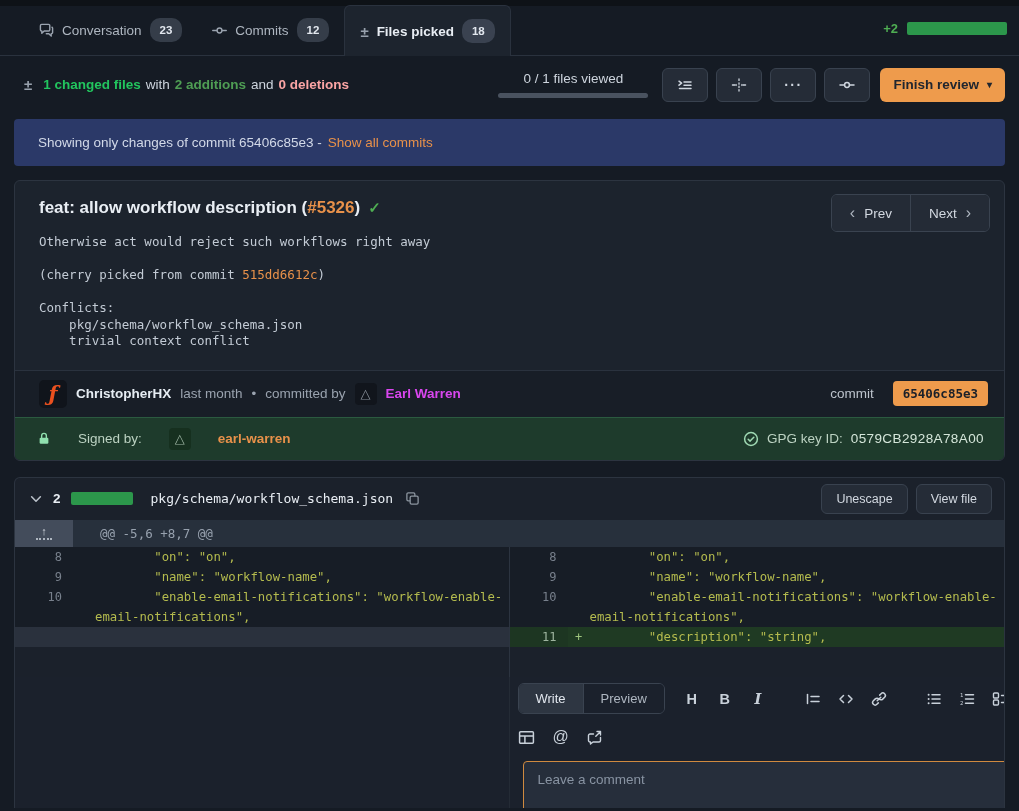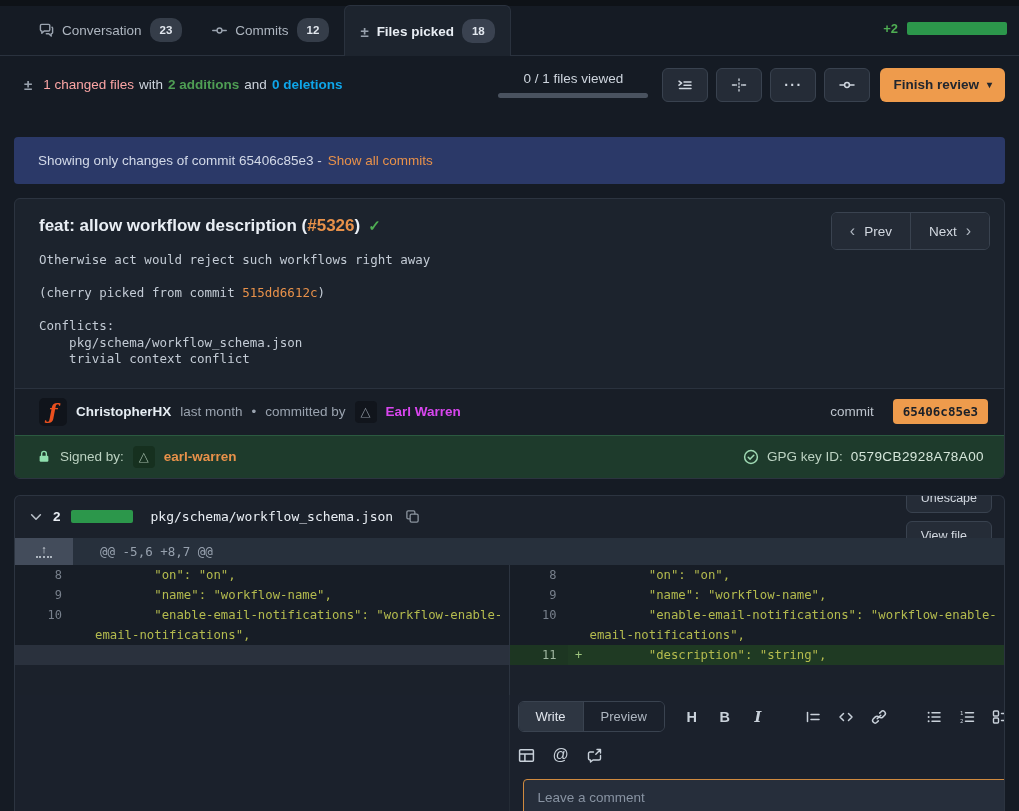--- a/index.html
+++ b/index.html
@@ -20,38 +20,38 @@
           font-size:11.5px; font-weight:700; }
   .tab.active .badge{ background:#3a4250; }
   .statwrap{ margin-left:auto; display:flex; align-items:center; gap:9px; align-self:center; padding-bottom:4px;}
   .statplus{ color:#4fae53; font-weight:700; font-size:13px; }
   .statbar{ width:100px; height:13px; background:#2c974b; border-radius:2px; }
 
   
   .revbar{ height:57px; display:flex; align-items:center; padding:0 14px 0 24px; }
   .summary{ display:flex; align-items:center; gap:5px; font-size:13.5px; }
   .pm{ color:#98a1ad; font-size:15px; font-weight:700; margin-right:6px; }
-  .sum-changed{ color:#fca5a5; font-weight:400; }
+  .sum-changed{ color:#22c55e; font-weight:700; }
   .sum-plain{ color:#ced5de; }
   .sum-add{ color:#4f9e54; font-weight:700;}
-  .sum-del{ color:#0ea5e9; font-weight:700;}
+  .sum-del{ color:#fca5a5; font-weight:700;}
   .viewedwrap{ margin-left:auto; margin-right:14px; width:150px; }
   .viewedtxt{ font-size:13.5px; color:#ced5de; text-align:center; }
   .viewedbar{ margin-top:7px; height:5px; border-radius:3px; background:#49525f; }
   .btnrow{ display:flex; gap:8px; align-items:center; }
   .sqbtn{ width:46px; height:34px; background:#252c37; border:1px solid #39424f; border-radius:6px;
           display:flex; align-items:center; justify-content:center; color:#cfd6df; cursor:pointer; }
   .dots{ font-weight:700; letter-spacing:1.5px; font-size:14px; }
   .finishbtn{ height:34px; padding:0 13px; background:#ee9b4c; border:none; border-radius:6px;
               color:#20262f; font-weight:700; font-size:13.5px; display:flex; align-items:center;
               gap:8px; margin-left:2px; cursor:pointer; font-family:inherit; }
   .finishbtn .caret{ font-size:10px; }
 
   
-  .banner{ margin:24px 14px 0; height:47px; background:#2b3968; border-radius:4px;
+  .banner{ margin:6px 14px 0; height:47px; background:#2b3968; border-radius:4px;
            display:flex; align-items:center; padding:0 24px; gap:6px; font-size:13.5px; color:#d2d9e8; }
   a.orange{ color:#e8914a; text-decoration:none; cursor:pointer; }
 
   
   .commitwrap{ margin:14px 14px 0; border:1px solid #2c3440; border-radius:6px; overflow:hidden;
                background:#1c232d; position:relative; }
   .ctitle{ padding:17px 24px 4px; font-size:17px; font-weight:600; color:#e9eef4;
            display:flex; align-items:center; gap:8px; }
   .ctitle .check{ color:#4fae53; font-size:15px; }
   .prevnext{ position:absolute; right:14px; top:13px; display:flex; border:1px solid #3a4350;
@@ -70,40 +70,40 @@
             font-style:italic; font-size:21px; font-family:"DejaVu Serif", serif; }
   .avatar2{ width:22px; height:22px; border-radius:4px; background:#11151c; display:flex;
             align-items:center; justify-content:center; color:#8a929c; font-size:13px; }
   .aname{ font-weight:700; color:#e6edf3; }
   .agrey{ color:#9aa3af; }
   .committer{ color:#d946ef; font-weight:700; }
   .commitlabel{ color:#bcc3cc; margin-left:auto; margin-right:10px; }
   .hashbadge{ background:#ee9b4c; color:#1a2029; font-family:"DejaVu Sans Mono", monospace;
               font-size:12.5px; font-weight:700; padding:5px 10px; border-radius:4px; cursor:pointer; }
   .signedrow{ background:#1e3b2c; border-top:1px solid #2b5a40; height:43px; display:flex;
-              align-items:center; padding:0 20px 0 22px; gap:9px; color:#bcd2c2; font-size:13.5px; }
+              align-items:center; padding:0 20px 0 22px; gap:27px; color:#bcd2c2; font-size:13.5px; }
   .signer{ color:#e8914a; font-weight:600; }
   .avatar3{ width:22px; height:22px; border-radius:4px; background:#16301f; display:flex;
             align-items:center; justify-content:center; color:#9db5a3; font-size:13px; }
   .gpg{ margin-left:auto; display:flex; align-items:center; gap:8px; }
   .gpgkey{ color:#d5e6da; letter-spacing:.4px; }
   .lock{ color:#8fe0ae; display:flex; }
   .vcheck{ color:#9fd9b3; display:flex; }
 
   
   .diffwrap{ margin:16px 14px 0; border:1px solid #2c3440; border-bottom:none;
              border-radius:6px 6px 0 0; overflow:hidden; background:#1b212b;
              height:331px; display:flex; flex-direction:column; }
   .diffhead{ height:42px; display:flex; align-items:center; padding:0 12px 0 14px; gap:10px; flex:none; }
   .chevdown{ color:#b9c0c8; display:flex; cursor:pointer; }
   .dcount{ font-weight:700; font-size:13.5px; color:#e9eef4; }
   .dbar{ width:62px; height:13px; background:#2c974b; border-radius:2px; }
   .dfile{ font-family:"DejaVu Sans Mono", monospace; font-size:13px; color:#e9eef4; margin-left:8px;}
   .copyicon{ color:#8b949e; display:flex; cursor:pointer; margin-left:2px; }
-  .dheadbtns{ margin-left:auto; display:flex; gap:8px;flex-direction:column; }
+  .dheadbtns{ margin-left:auto; display:flex; gap:8px; }
   .smbtn{ height:30px; padding:0 14px; background:#252c37; border:1px solid #39424f; border-radius:6px;
           color:#d2d8e0; font-size:12.5px; display:flex; align-items:center; cursor:pointer; font-family:inherit;}
   .hunkrow{ height:27px; background:#27303c; display:flex; align-items:stretch; flex:none; }
   .expandcell{ width:58px; background:#434c5b; display:flex; flex-direction:column; align-items:center;
                justify-content:center; color:#d4dae2; cursor:pointer; }
   .expandcell .ua{ font-size:11px; line-height:9px; }
   .expandcell .dotline{ width:16px; border-bottom:2px dotted #aeb6c0; margin-top:2px; }
   .hunktext{ font-family:"DejaVu Sans Mono", monospace; font-size:12.5px; color:#97a1ae;
              line-height:27px; padding-left:27px; }
   .splitgrid{ display:flex; flex:1; min-height:0; }

